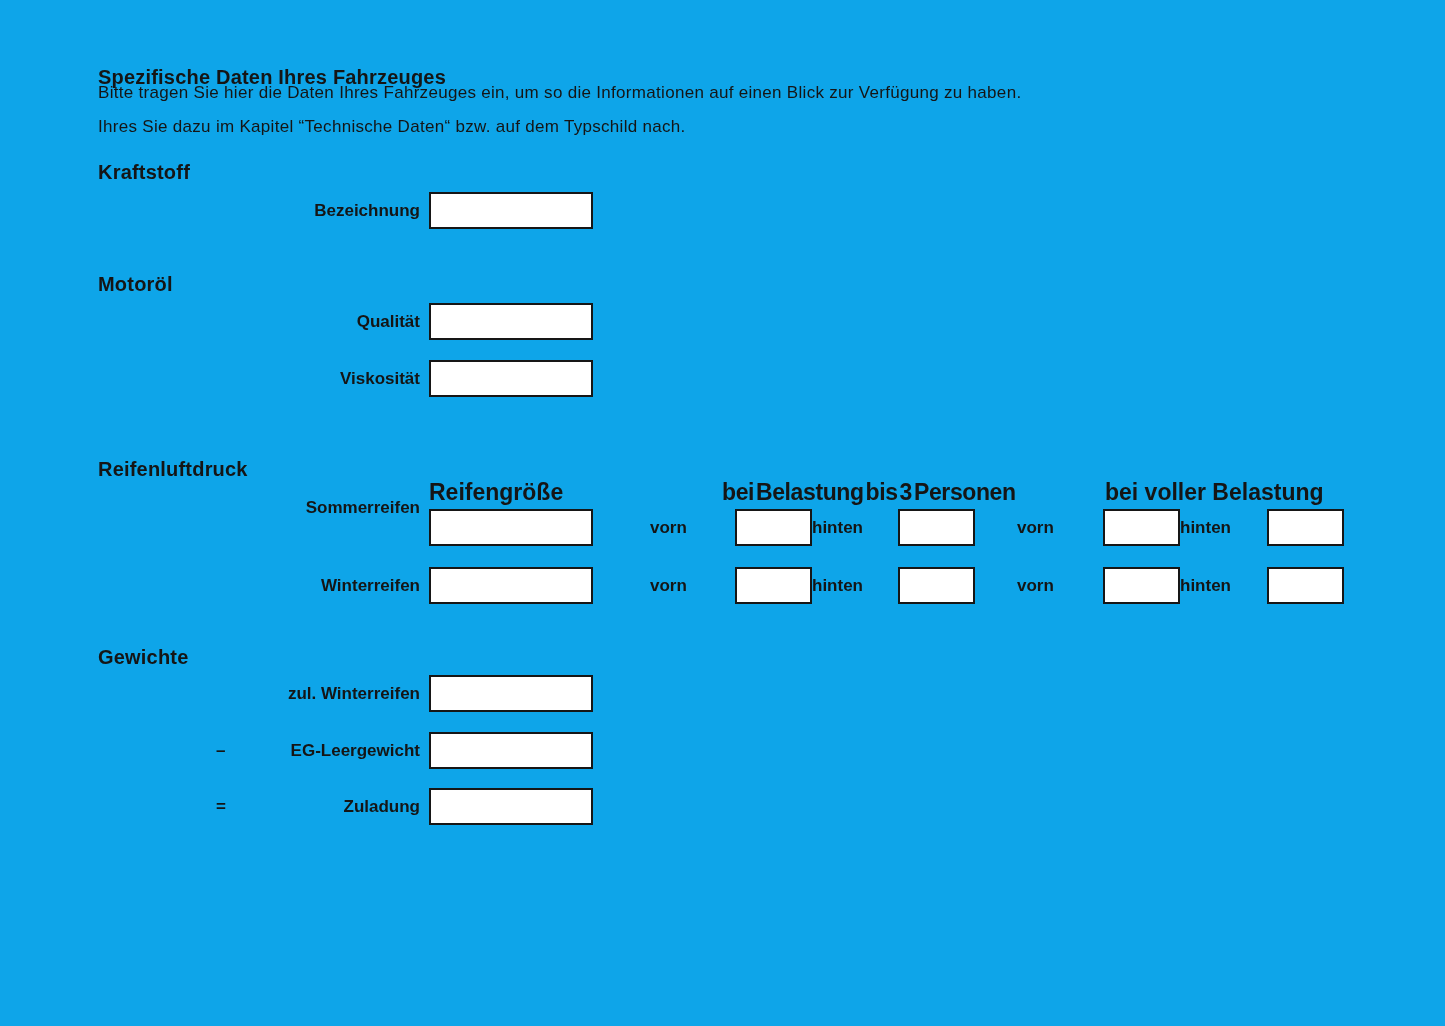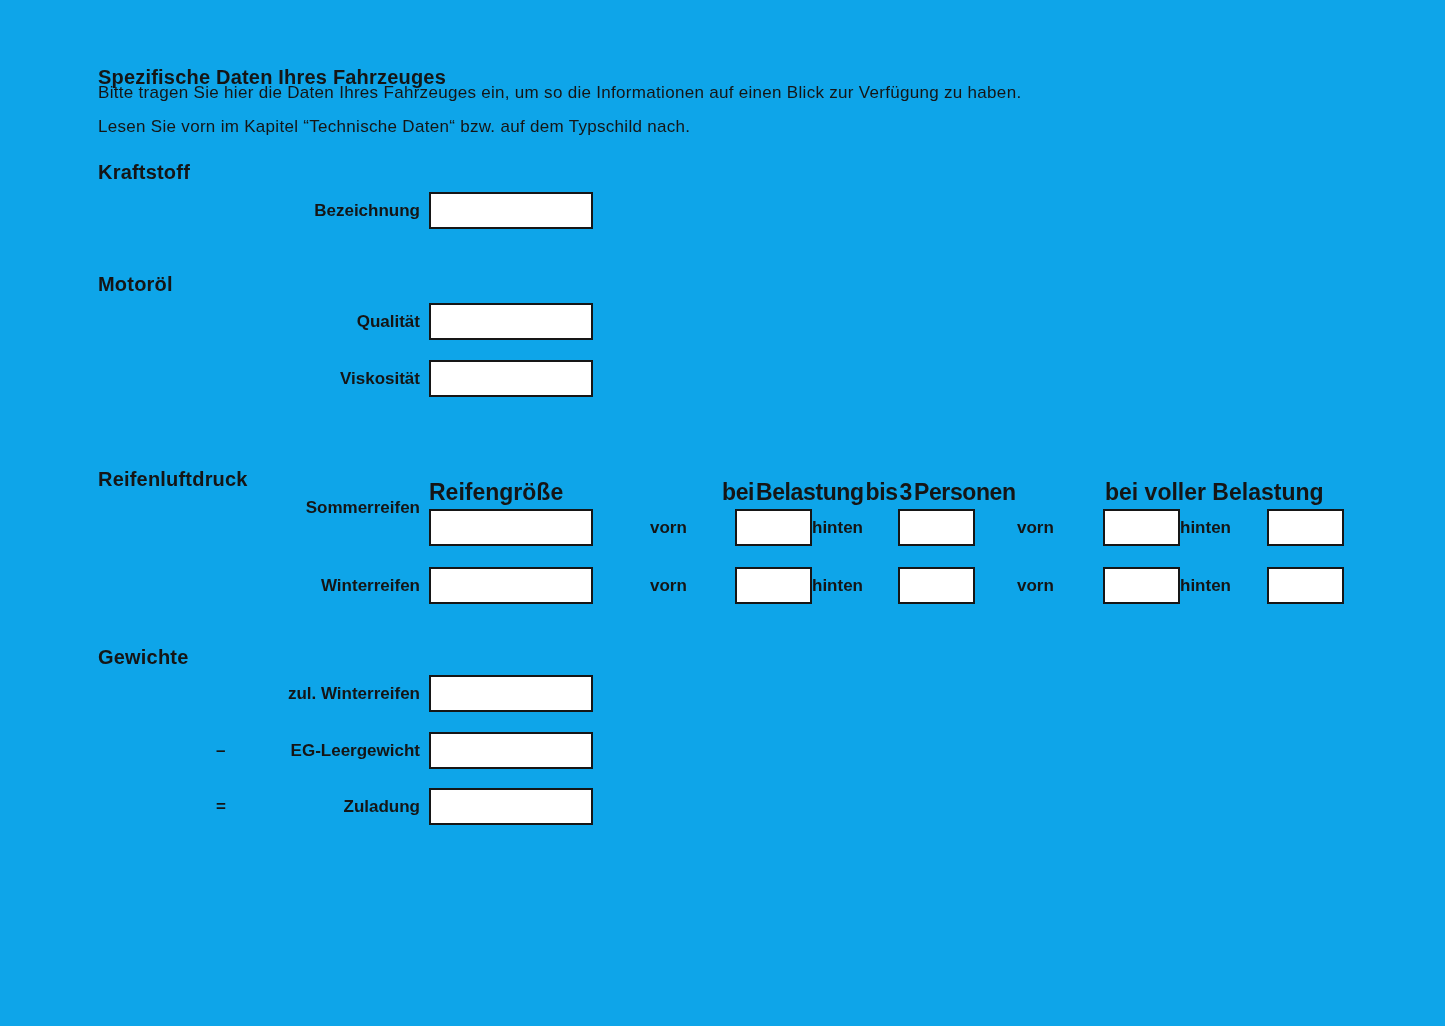--- a/index.html
+++ b/index.html
@@ -68,33 +68,33 @@
   }
   .box.small { width: 77px; }
 </style>
 </head>
 <body>
 
 <div class="page">
 
   <div class="abs title" style="left:98px; top:66px;">Spezifische Daten Ihres Fahrzeuges</div>
   <div class="abs intro" style="left:98px; top:83px;">Bitte tragen Sie hier die Daten Ihres Fahrzeuges ein, um so die Informationen auf einen Blick zur Verfügung zu haben.</div>
-  <div class="abs intro" style="left:98px; top:117px;">Lesen Sie vorn im Kapitel “Technische Daten“ bzw. auf dem Typschild nach.</div>
+  <div class="abs intro" style="left:98px; top:117px;">Ihres Sie dazu im Kapitel “Technische Daten“ bzw. auf dem Typschild nach.</div>
 
   <div class="abs sec-heading" style="left:98px; top:161px;">Kraftstoff</div>
   <div class="abs field-label" style="top:192px;">Bezeichnung</div>
   <input type="text" class="box" style="left: 429px; top: 192px;" value="">
 
   <div class="abs sec-heading" style="left:98px; top:273px;">Motoröl</div>
   <div class="abs field-label" style="top:303px;">Qualität</div>
   <input type="text" class="box" style="left: 429px; top: 303px;" value="">
   <div class="abs field-label" style="top:360px;">Viskosität</div>
   <input type="text" class="box" style="left: 429px; top: 360px;" value="">
 
-  <div class="abs sec-heading" style="left:98px; top:468px;text-align:center;">Reifenluftdruck</div>
+  <div class="abs sec-heading" style="left:98px; top:458px;text-align:center;">Reifenluftdruck</div>
 
   <div class="abs col-head" style="left:429px; top:479px;">Reifengröße</div>
   <div class="abs col-head tight" style="left:722px; top:479px;">bei Belastung bis 3 Personen</div>
   <div class="abs col-head" style="left:1105px; top:479px;">bei voller Belastung</div>
 
   <div class="abs field-label" style="top:489px;">Sommerreifen</div>
   <input type="text" class="box" style="left: 429px; top: 509px;" value="">
   <div class="abs axle-label" style="left:650px; width:74px; top:509px;">vorn</div>
   <input type="text" class="box small" style="left: 735px; top: 509px;" value="">
   <div class="abs axle-label" style="left:812px; width:77px; top:509px;">hinten</div>

